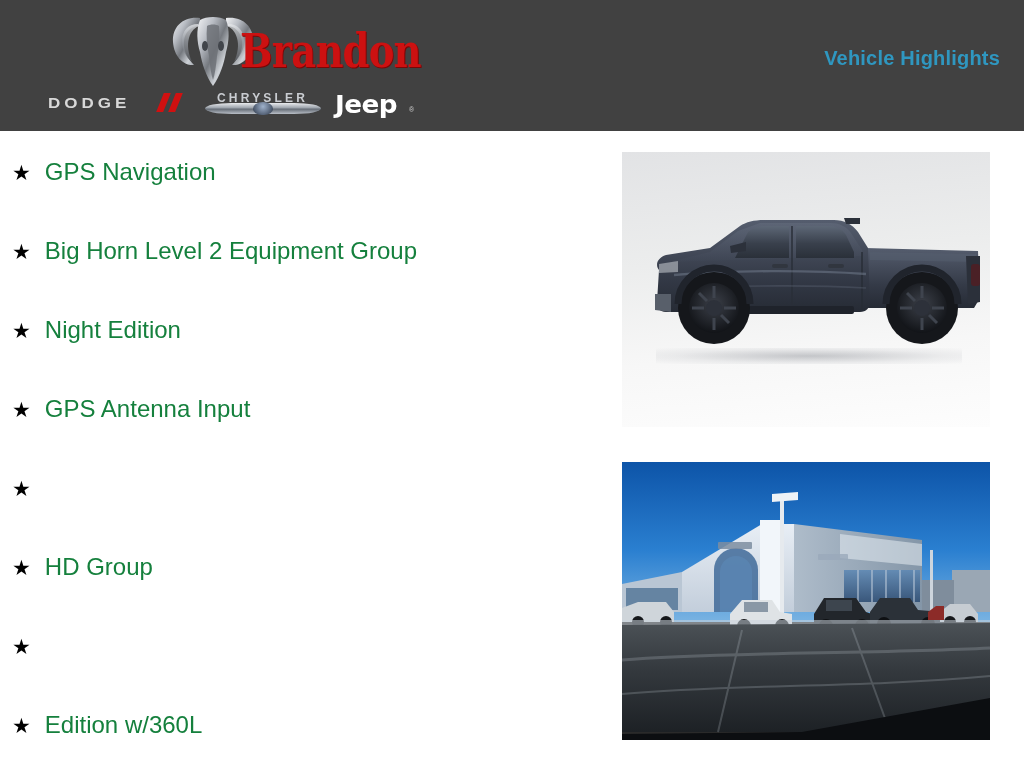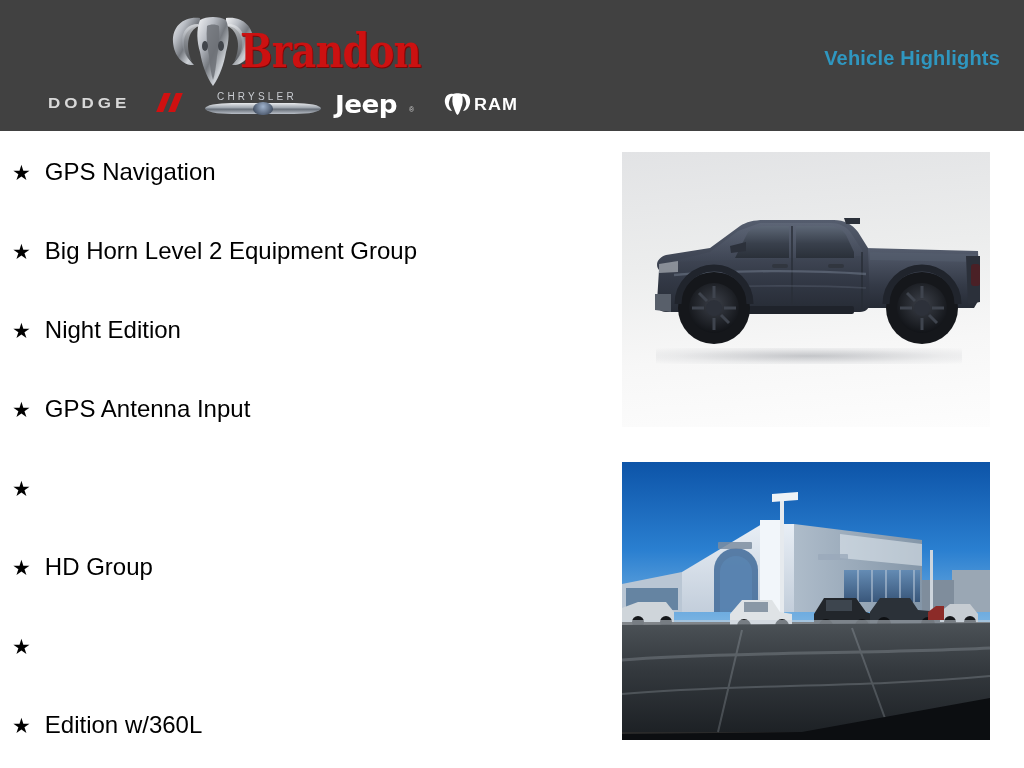--- a/index.html
+++ b/index.html
@@ -85,22 +85,22 @@
     background: #d01010;
     transform: skewX(-22deg);
   }
   #slash1 { left: 112px; }
   #slash2 { left: 124px; }
 
   
   #badge-chrysler { left: 163px; width: 120px; }
   #badge-chrysler .word {
     position: absolute; left: 14px; top: 1px;
-    font-size: 10px; letter-spacing: 3.2px;
-    color: #c9ccd1; font-weight: normal;
+    font-size: 12px; letter-spacing: 3.2px;
+    color: #c9ccd1; font-weight: bold;
     font-family: "Liberation Sans", sans-serif;
   }
   .wing {
     position: absolute;
     top: 13px;
     width: 54px; height: 11px;
     background: linear-gradient(180deg,#e9ebee 0%,#9ba2ab 45%,#656c76 55%,#b9bfc7 100%);
   }
   #wing-l { left: 2px; border-radius: 100% 0 0 100%/ 100% 0 0 100%; }
   #wing-r { left: 64px; border-radius: 0 100% 100% 0 / 0 100% 100% 0; }
@@ -172,21 +172,21 @@
   .feature-star {
     font-size: 21px;
     line-height: 21px;
     color: #000000;
     margin-right: 14px;
     display: inline-block;
   }
   .feature-label {
     font-size: 24px;
     line-height: 28px;
-    color: #000000;
+    color: #15803d;
     font-family: "Liberation Sans", sans-serif;
   }
 
   
   .photo-frame {
     position: absolute;
     overflow: hidden;
   }
   #vehicle-photo {
     left: 622px; top: 152px;
@@ -257,28 +257,20 @@
         <div class="wing" id="wing-l"></div>
         <div class="wing" id="wing-r"></div>
         <div id="wing-center"></div>
       </div>
 
       <div class="badge" id="badge-jeep">
         <div class="word">Jeep</div>
         <div class="tm">®</div>
       </div>
 
-      <div class="badge" id="badge-ram">
-        <svg class="ram-mini" viewBox="0 0 27 24">
-          <path d="M9 2 C4 1 0 5 1 11 C2 16 5 19 8 19 C6 16 4 13 5 10 C6 6 7 4 9 4 Z" fill="#ffffff"></path>
-          <path d="M18 2 C23 1 27 5 26 11 C25 16 22 19 19 19 C21 16 23 13 22 10 C21 6 20 4 18 4 Z" fill="#ffffff"></path>
-          <path d="M9 2 C11 1 16 1 18 2 C19 7 19 12 17 16 C16 19 15 22 13.5 23 C12 22 11 19 10 16 C8 12 8 7 9 2 Z" fill="#ffffff"></path>
-        </svg>
-        <div class="word">RAM</div>
-      </div>
 
     </div>
   </div>
 
   <div id="highlights-title">Vehicle Highlights</div>
 </div>
 
 <ul id="feature-list">
   <li class="feature-item" style="top:24px">
     <span class="feature-star">★</span>

